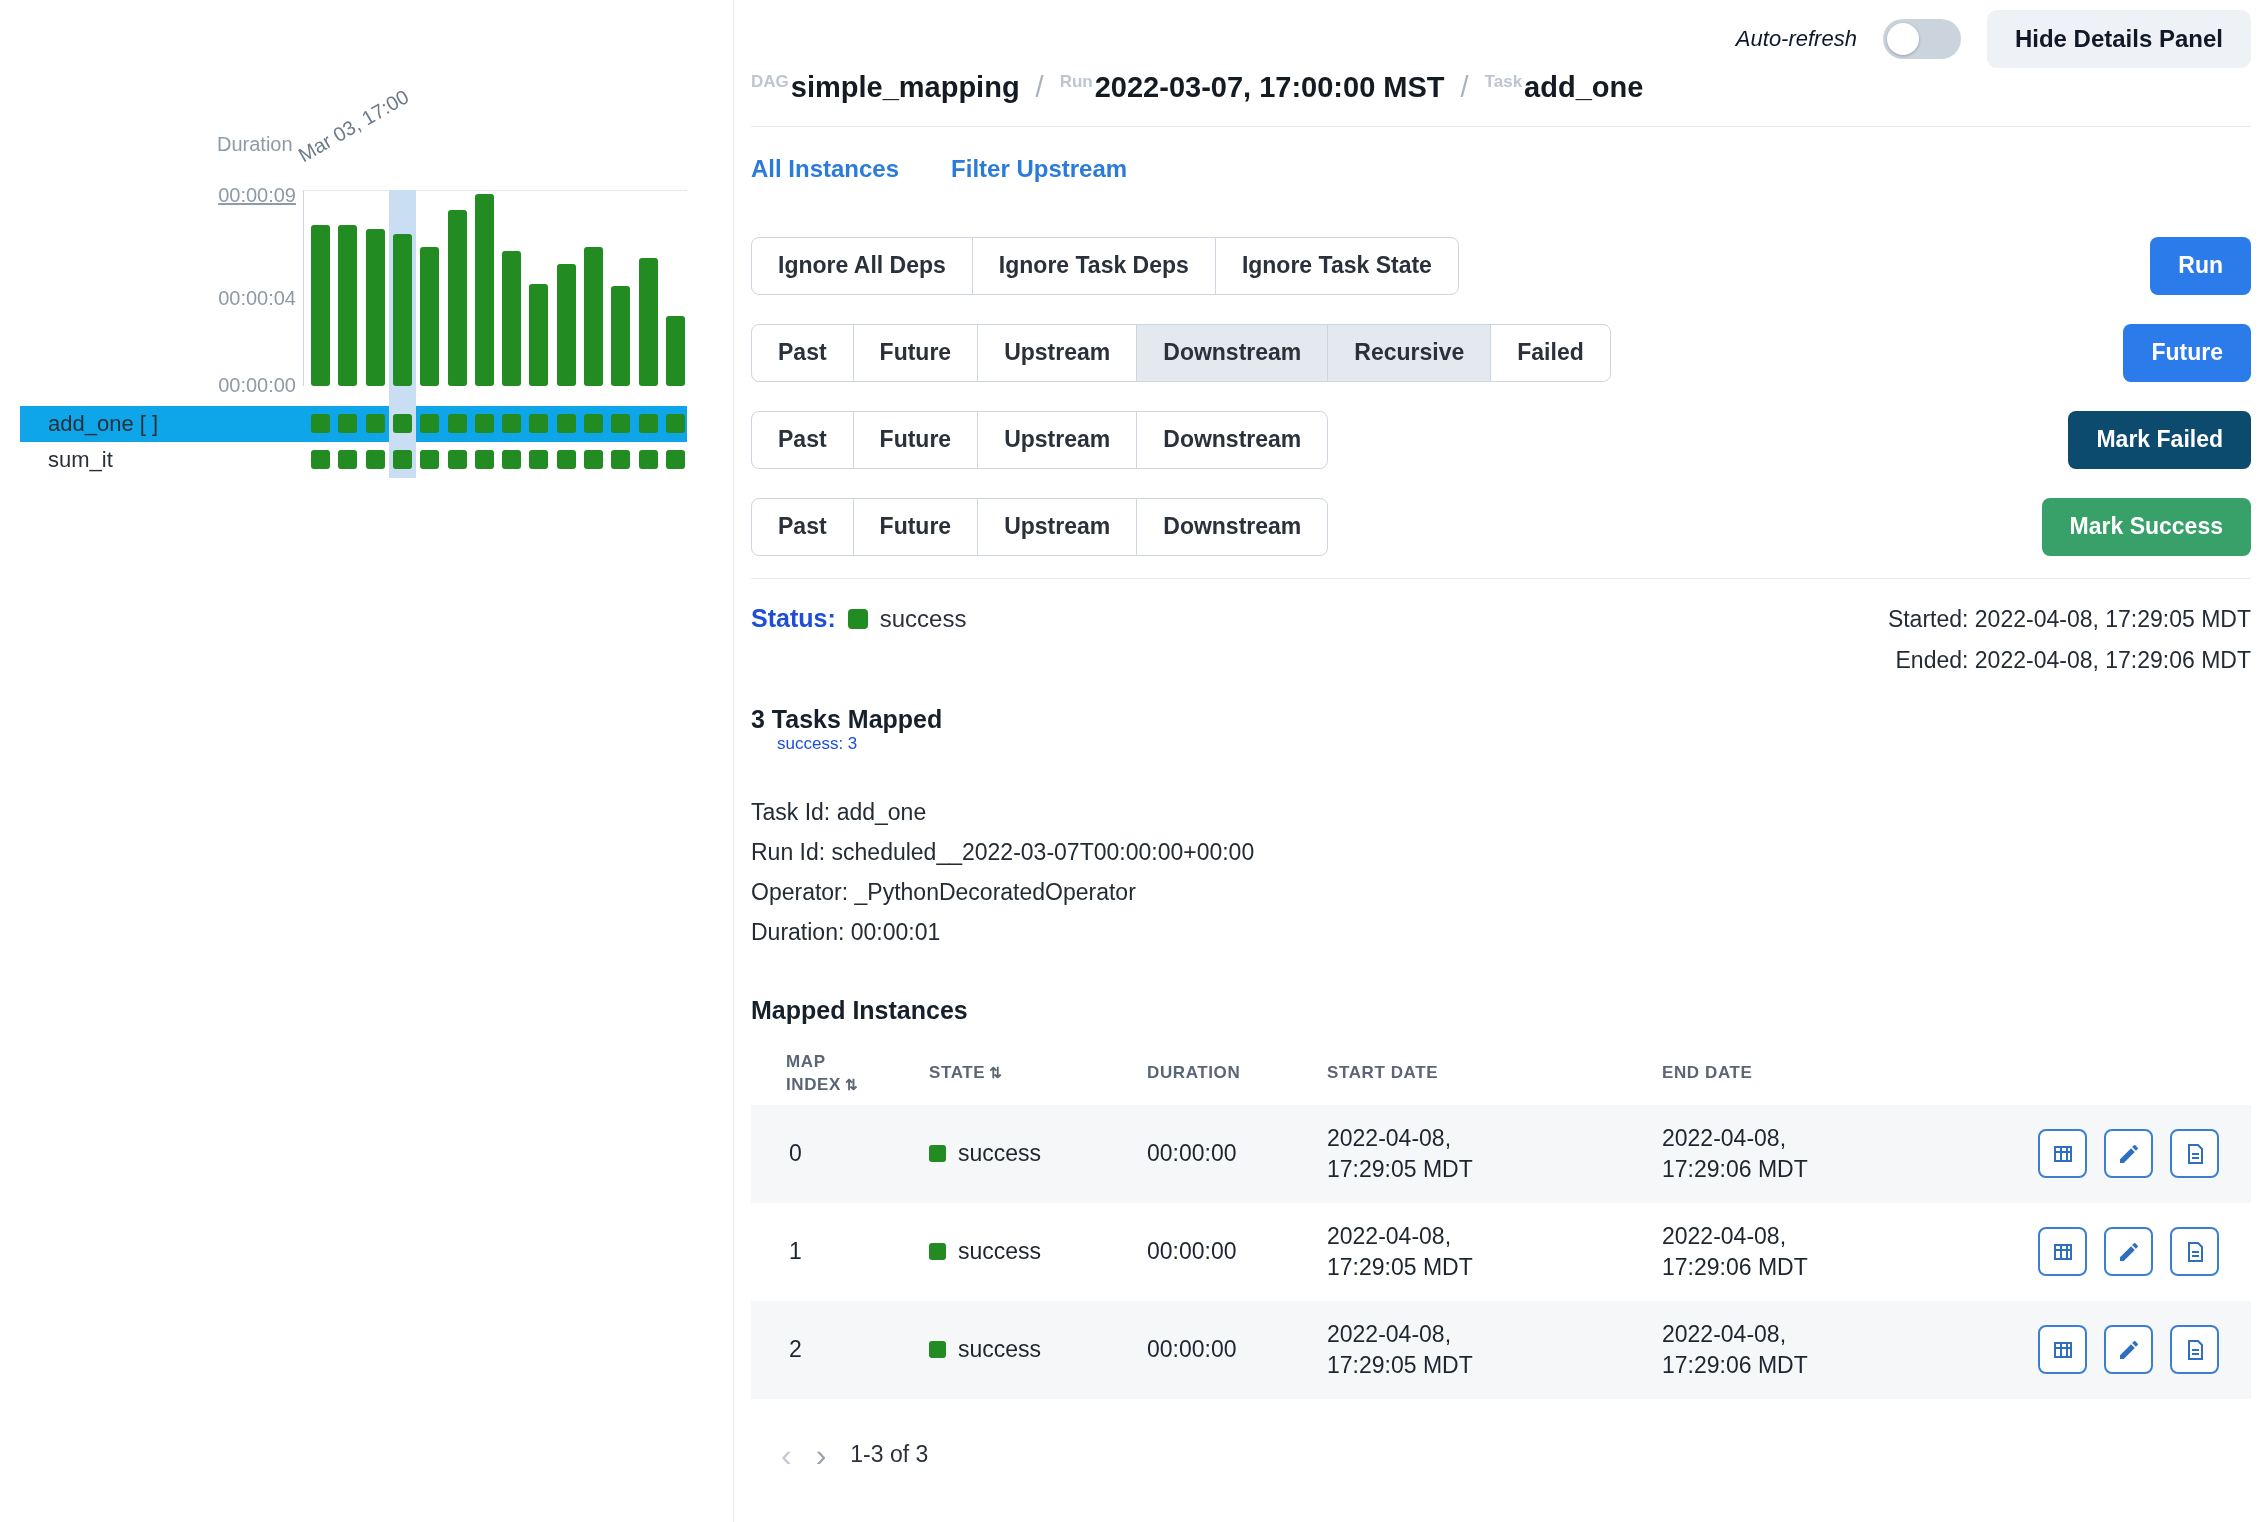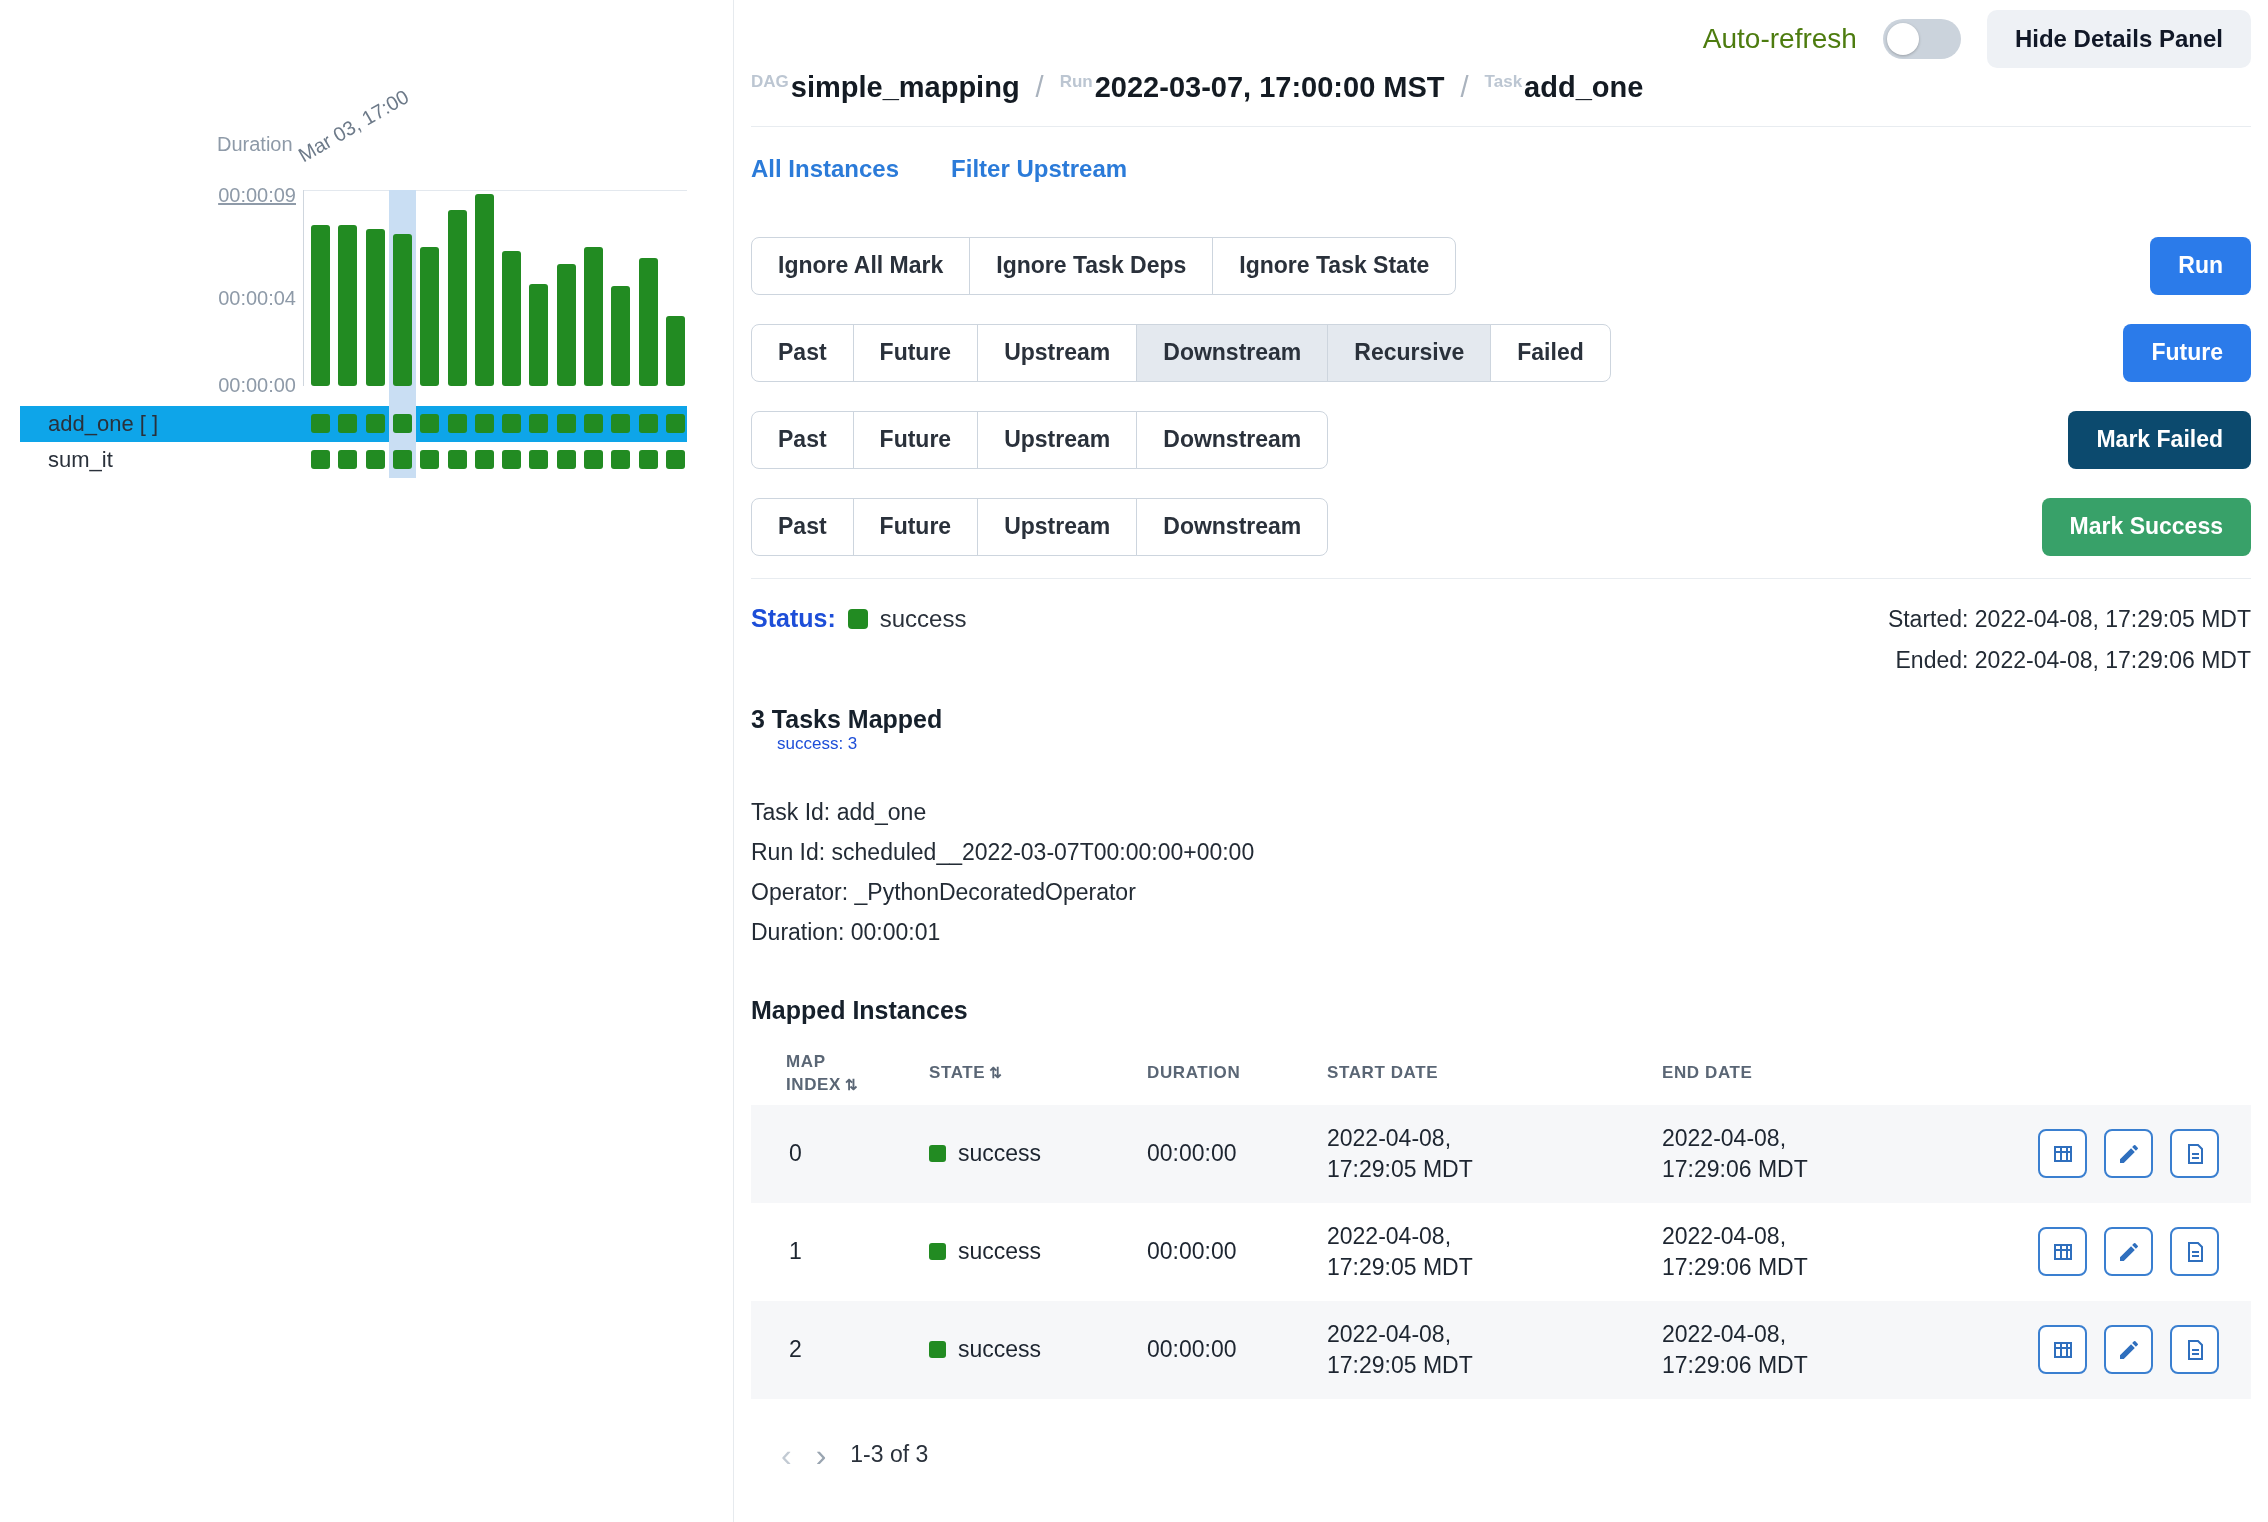--- a/index.html
+++ b/index.html
@@ -4,21 +4,21 @@
 <style>
   * { margin:0; padding:0; box-sizing:border-box; }
   body { background:#fff; }
   button { font-family:inherit; background:none; border:none; cursor:pointer; }
   .app { position:relative; width:2268px; height:1522px; background:#fff;
          font-family:"Liberation Sans", sans-serif; color:#1b2430; overflow:hidden; }
   .main { display:flex; height:100%; }
 
   
   .topbar { position:absolute; top:10px; right:17px; display:flex; align-items:center; gap:26px; z-index:5; }
-  .autorefresh-label { font-size:28px; color:#4d7c0f; }
+  .autorefresh-label { font-size:22px; color:#0f172a;font-style:italic; }
   .toggle { width:78px; height:40px; border-radius:20px; background:#cbd3dc; position:relative; }
   .knob { position:absolute; left:4px; top:4px; width:32px; height:32px; border-radius:50%;
           background:#fff; box-shadow:0 1px 3px rgba(0,0,0,.25); }
   .hide-panel-btn { height:58px; padding:0 28px; border-radius:10px; background:#eef1f5;
                     font-size:24px; font-weight:700; color:#111827; }
 
   
   .left-panel { position:relative; width:734px; flex:0 0 734px; border-right:1px solid #e6eaee; }
   .duration-label { position:absolute; left:217px; top:133px; font-size:20px; color:#8e9aa8; }
   .ytick { position:absolute; left:120px; width:176px; text-align:right; font-size:20px; color:#8e9aa8; }
@@ -198,21 +198,21 @@
       <div class="divider d1"></div>
 
       <div class="tabs">
         <button class="tab">All Instances</button>
         <button class="tab">Filter Upstream</button>
       </div>
 
       <div id="action-rows">
           <div class="action-row">
             <div class="btn-group">
-              <button class="tbtn">Ignore All Mark</button>
+              <button class="tbtn">Ignore All Deps</button>
               <button class="tbtn">Ignore Task Deps</button>
               <button class="tbtn">Ignore Task State</button>
             </div>
             <button class="sbtn blue">Run</button>
           </div>
           <div class="action-row">
             <div class="btn-group">
               <button class="tbtn">Past</button>
               <button class="tbtn">Future</button>
               <button class="tbtn">Upstream</button>

